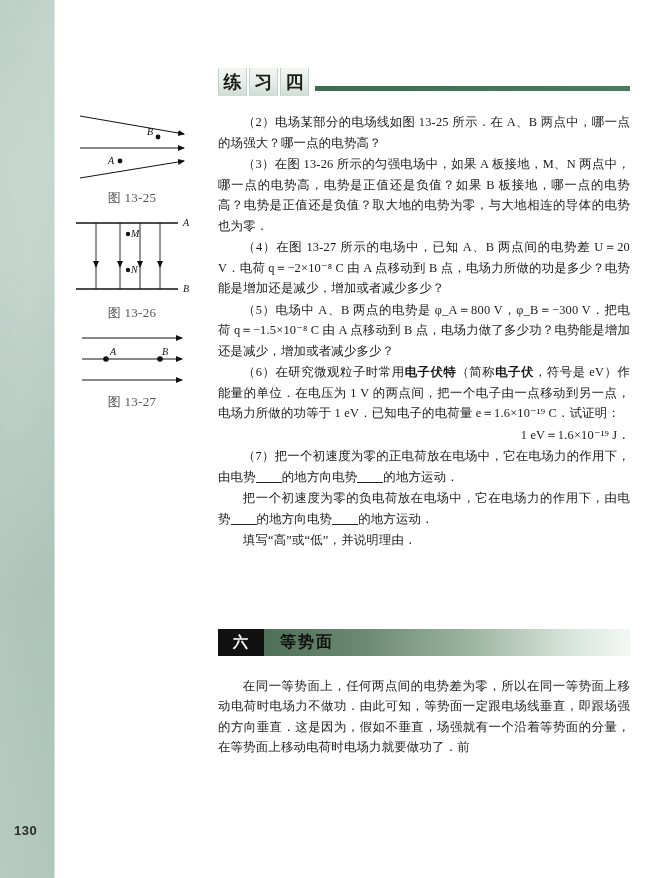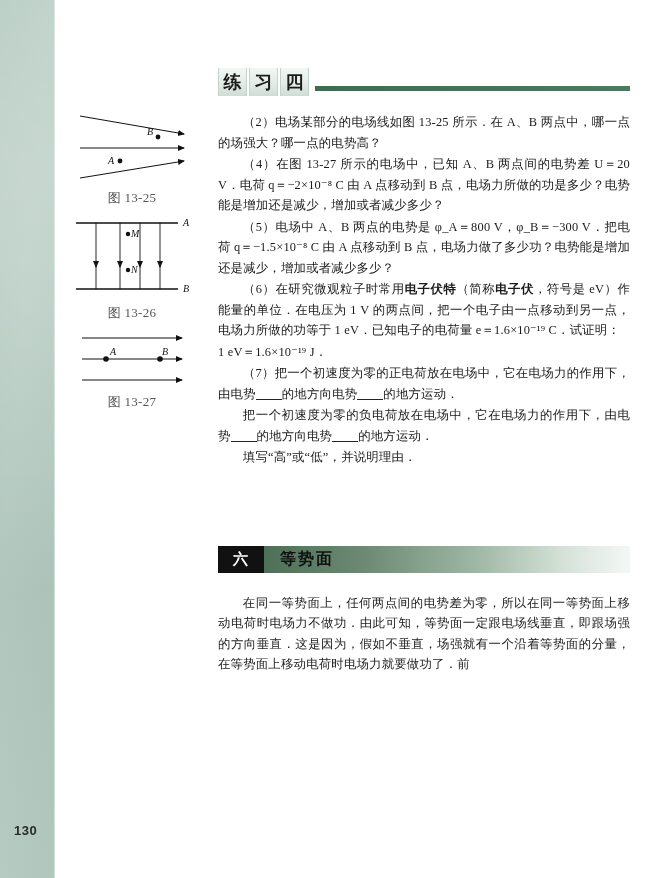--- a/index.html
+++ b/index.html
@@ -104,21 +104,21 @@
     margin: 0 0 1px 0;
     font-size: 12.4px;
     line-height: 20.5px;
     color: #1a1a1a;
     text-align: justify;
     text-justify: inter-ideograph;
     letter-spacing: 0.2px;
     font-family: "Liberation Serif", "DejaVu Serif", serif;
   }
   p.indent { text-indent: 2em; }
-  p.center { text-align: left; text-indent: 0; }
+  p.center { text-align: right; text-indent: 0; }
   b.bold { font-weight: 700; }
   .blank {
     display: inline-block;
     width: 26px;
     border-bottom: 1px solid #222;
     vertical-align: -2px;
   }
 
   
   #section-heading {
@@ -229,20 +229,21 @@
   <div id="exercise-heading">
     <div class="brush-chars">
       <div class="brush-char">练</div>
       <div class="brush-char">习</div>
       <div class="brush-char">四</div>
     </div>
     <div id="exercise-rule"></div>
   </div>
 
   <p class="body indent">（2）电场某部分的电场线如图 13-25 所示．在 A、B 两点中，哪一点的场强大？哪一点的电势高？</p>
+  <p class="body indent">（3）在图 13-26 所示的匀强电场中，如果 A 板接地，M、N 两点中，哪一点的电势高，电势是正值还是负值？如果 B 板接地，哪一点的电势高？电势是正值还是负值？取大地的电势为零，与大地相连的导体的电势也为零．</p>
   <p class="body indent">（4）在图 13-27 所示的电场中，已知 A、B 两点间的电势差 U＝20 V．电荷 q＝−2×10⁻⁸ C 由 A 点移动到 B 点，电场力所做的功是多少？电势能是增加还是减少，增加或者减少多少？</p>
   <p class="body indent">（5）电场中 A、B 两点的电势是 φ_A＝800 V，φ_B＝−300 V．把电荷 q＝−1.5×10⁻⁸ C 由 A 点移动到 B 点，电场力做了多少功？电势能是增加还是减少，增加或者减少多少？</p>
 
   <p class="body indent"><span>（6）在研究微观粒子时常用</span><b class="bold">电子伏特</b><span>（简称</span><b class="bold">电子伏</b><span>，符号是 eV）作能量的单位．在电压为 1 V 的两点间，把一个电子由一点移动到另一点，电场力所做的功等于 1 eV．已知电子的电荷量 e＝1.6×10⁻¹⁹ C．试证明：</span></p>
   <p class="body center">1 eV＝1.6×10⁻¹⁹ J．</p>
 
   <p class="body indent"><span>（7）把一个初速度为零的正电荷放在电场中，它在电场力的作用下，由电势</span><span class="blank"></span><span>的地方向电势</span><span class="blank"></span><span>的地方运动．</span></p>
 
   <p class="body indent"><span>把一个初速度为零的负电荷放在电场中，它在电场力的作用下，由电势</span><span class="blank"></span><span>的地方向电势</span><span class="blank"></span><span>的地方运动．</span></p>
 

